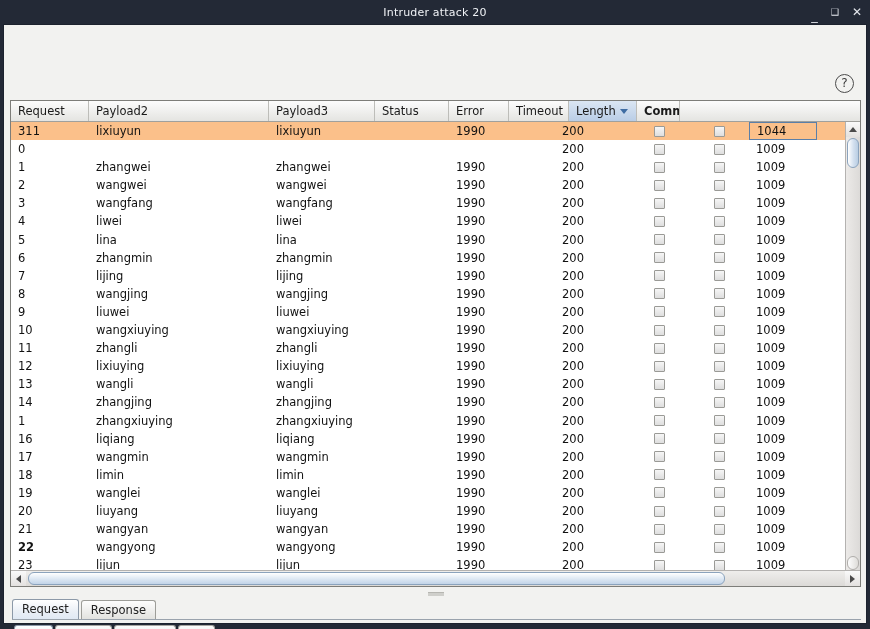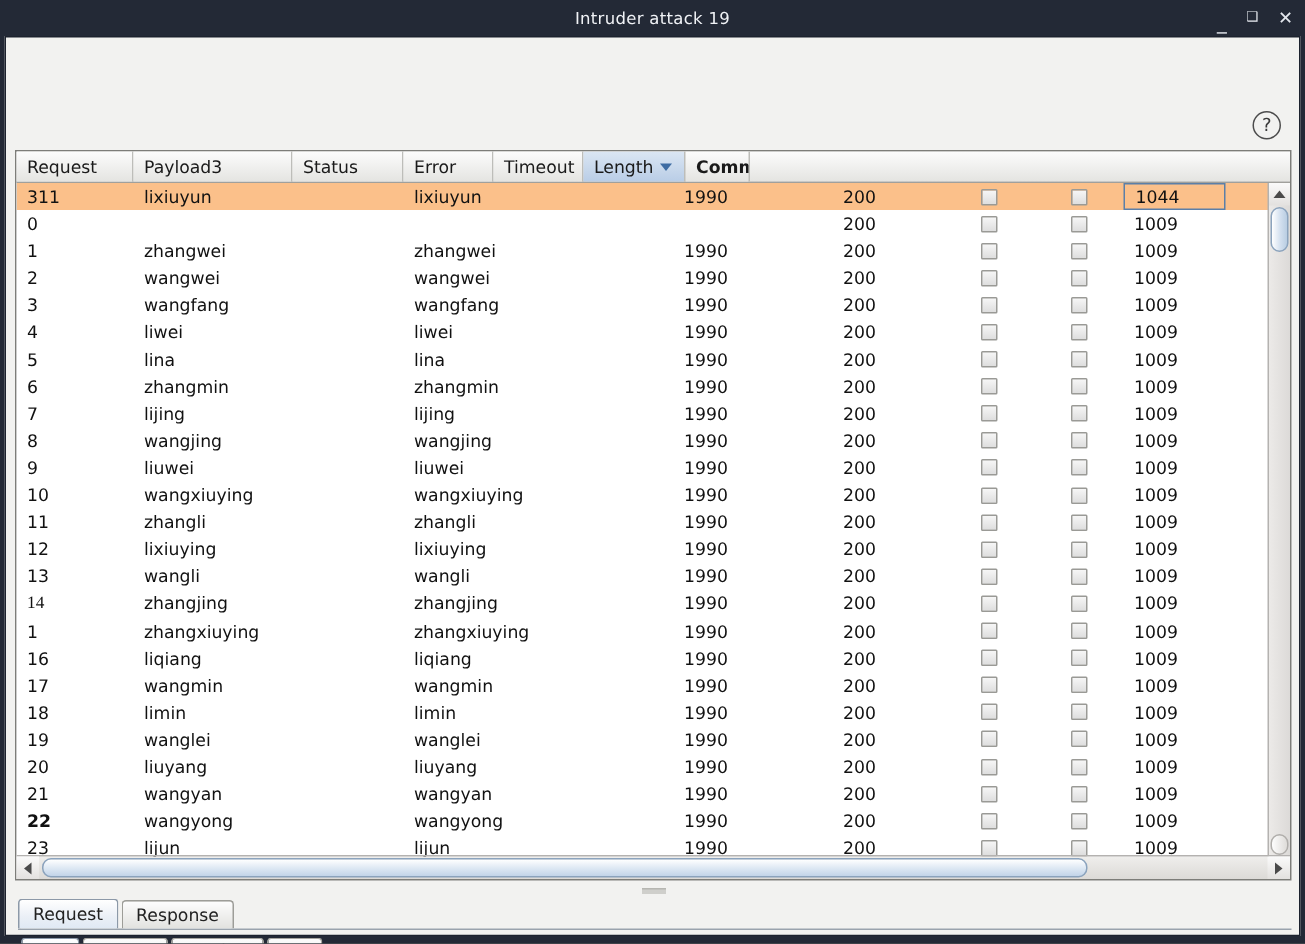--- a/index.html
+++ b/index.html
@@ -370,39 +370,40 @@
     background: linear-gradient(to bottom,#ffffff 0%, #eaeff6 60%, #dfe8f3 100%);
     border-color: #8c99a8;
   }
 </style>
 </head>
 <body>
 
 <div id="app">
 
   <div class="titlebar">
-    <span class="title">Intruder attack 19</span>
+    <span class="title">Intruder attack 20</span>
     <div class="winbtns">
       <span class="winbtn min">_</span>
       <span class="winbtn max">❑</span>
       <span class="winbtn close">✕</span>
     </div>
   </div>
 
   <div class="frame">
 
 
 
     <div class="panel">
 
       <div class="helpbtn">?</div>
 
       <div class="tablewrap">
         <div class="thead" id="thead">
             <div class="th" style="width: 78px;"><span>Request</span></div>
+            <div class="th" style="width: 180px;"><span>Payload2</span></div>
             <div class="th" style="width: 106px;"><span>Payload3</span></div>
             <div class="th" style="width: 74px;"><span>Status</span></div>
             <div class="th" style="width: 60px;"><span>Error</span></div>
             <div class="th" style="width: 60px;"><span>Timeout</span></div>
             <div class="th sorted" style="width: 68px;"><span>Length</span><span class="sortarrow"></span></div>
             <div class="th" style="width: 43px; font-weight: bold;"><span>Comm</span></div>
           </div>
         <div class="tbody" id="tbody">
             <div class="row selected">
               <div class="td" style="width: 78px;">311</div>
@@ -623,21 +624,21 @@
               <div class="td center" style="width: 60px;">
                 <div class="cb"></div>
               </div>
               <div class="td center" style="width: 60px;">
                 <div class="cb"></div>
               </div>
               <div class="td" style="width: 68px;">1009</div>
               <div class="td" style="width: 43px;"></div>
             </div>
             <div class="row">
-              <div class="td" style="width: 78px; font-family: Liberation Serif, serif;">14</div>
+              <div class="td" style="width: 78px;">14</div>
               <div class="td" style="width: 180px;">zhangjing</div>
               <div class="td" style="width: 180px;">zhangjing</div>
               <div class="td" style="width: 106px;">1990</div>
               <div class="td" style="width: 74px;">200</div>
               <div class="td center" style="width: 60px;">
                 <div class="cb"></div>
               </div>
               <div class="td center" style="width: 60px;">
                 <div class="cb"></div>
               </div>

